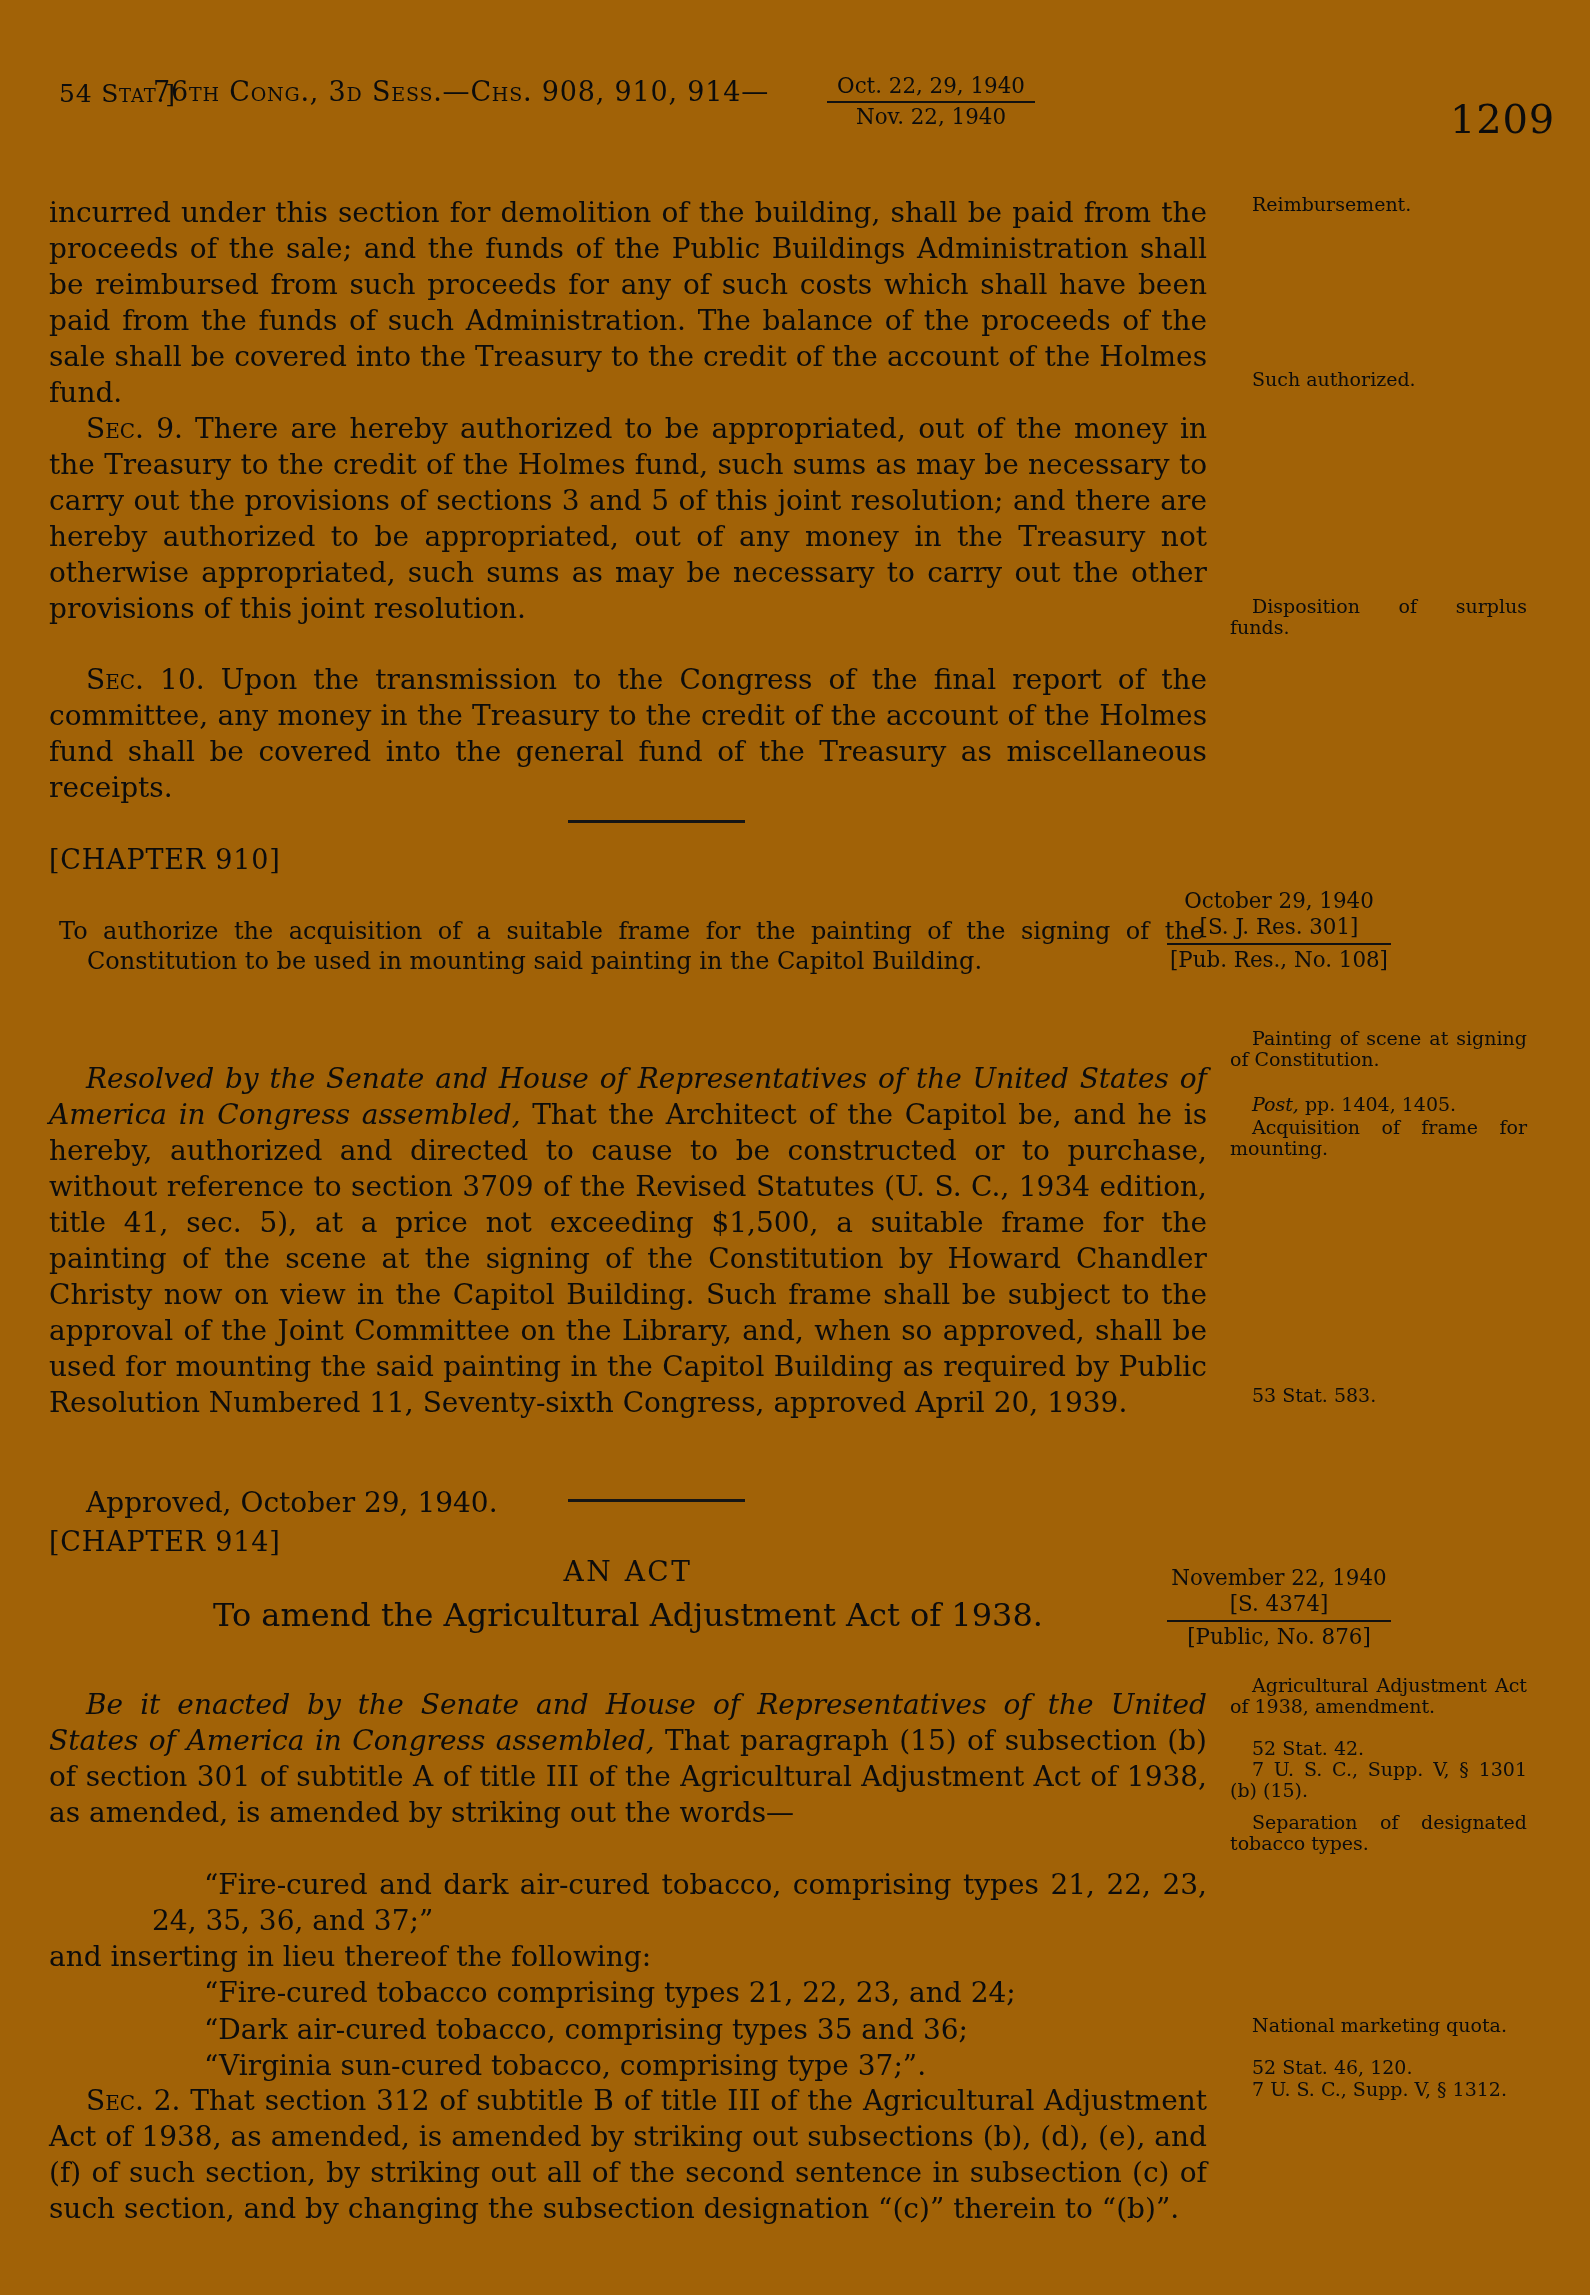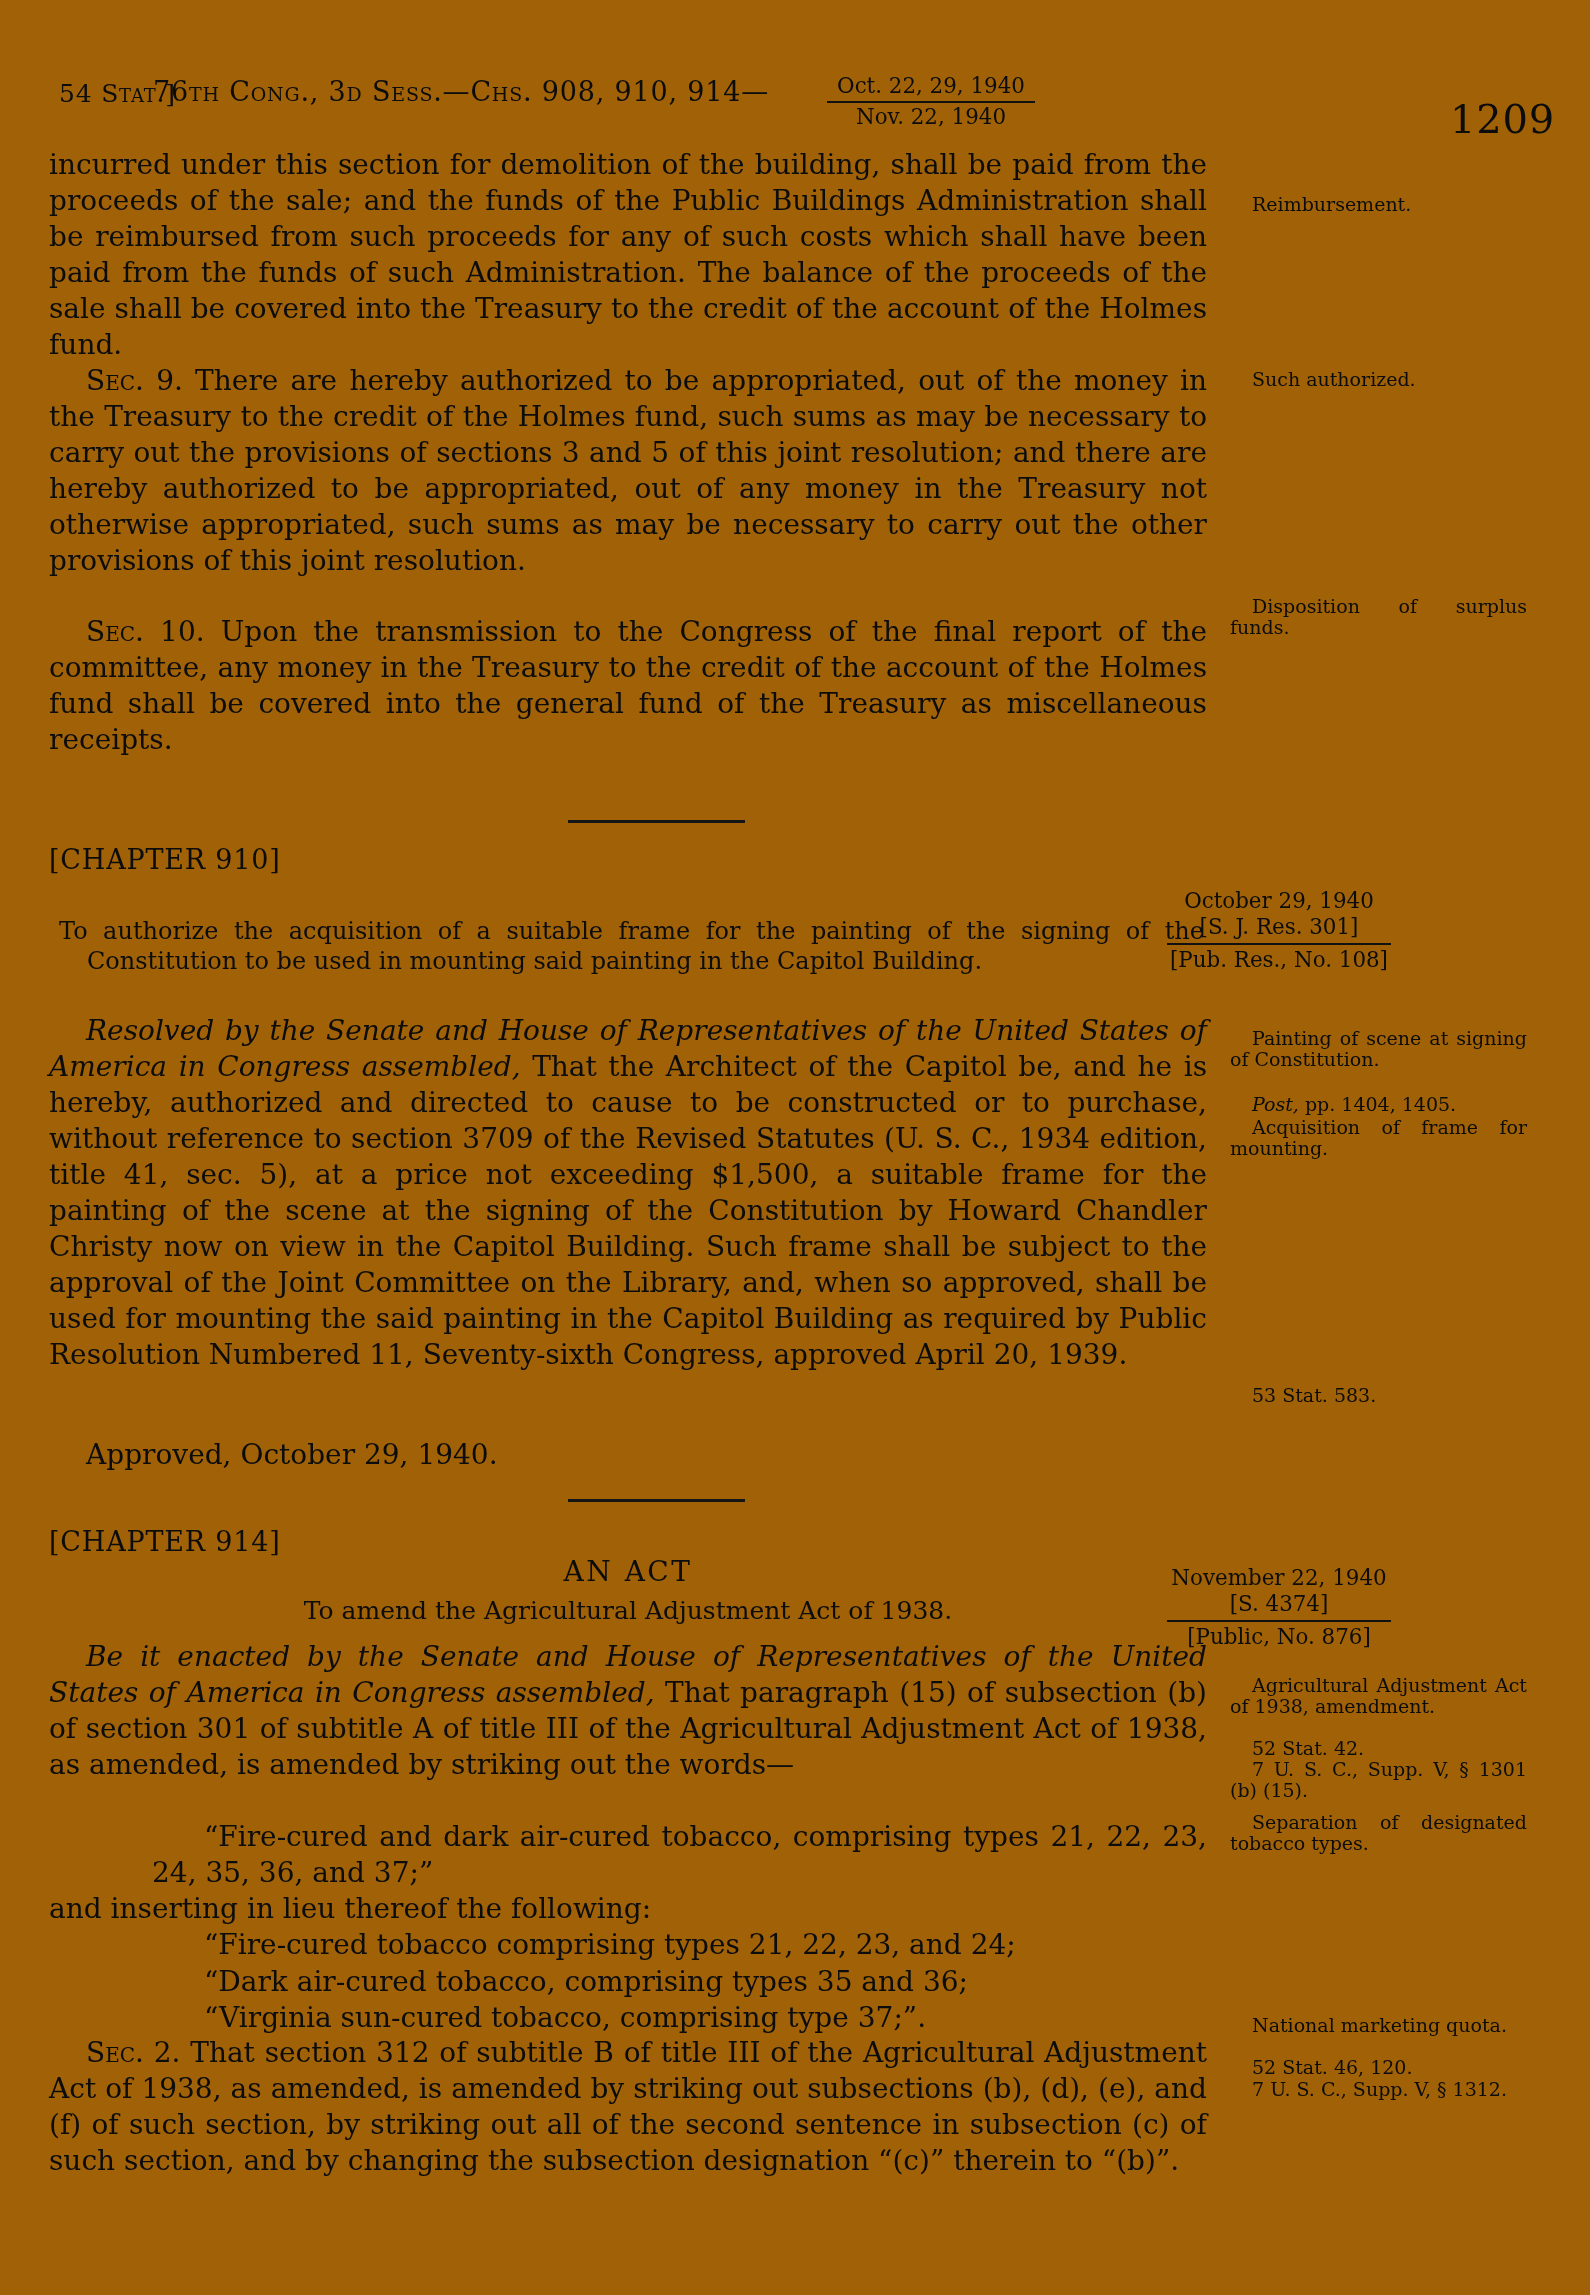--- a/index.html
+++ b/index.html
@@ -8,31 +8,31 @@
 
   
   .hdr-stat{position:absolute;left:59px;top:79px;font-size:25px;font-variant:small-caps;letter-spacing:0.8px;}
   .hdr-congress{position:absolute;left:153px;top:76px;font-size:27px;font-variant:small-caps;letter-spacing:0.8px;white-space:nowrap;}
   .hdr-dates{position:absolute;left:827px;top:72px;width:208px;text-align:center;font-size:21.4px;line-height:28px;}
   .hdr-dates .over{border-bottom:2.5px solid #111;padding-bottom:1px;}
   .hdr-page{position:absolute;right:35px;top:96px;font-size:40px;letter-spacing:0.8px;}
 
   
   .blk{position:absolute;left:49px;width:1158px;font-size:28px;line-height:36px;
-       text-align:justify;}
+       text-align:justify;margin-top:48px;}
   .noj{text-align:left;}
   .indent{text-indent:37px;}
   .sc{font-variant:small-caps;}
   .it{font-style:italic;}
 
   .chapter-label{position:absolute;left:49px;font-size:27px;letter-spacing:0.8px;}
   .doc-type{position:absolute;left:49px;width:1158px;text-align:center;font-size:28px;letter-spacing:2.5px;}
   .act-title{position:absolute;left:59px;width:1145px;font-size:24px;line-height:30px;
              text-align:justify;padding-left:28px;text-indent:-28px;box-sizing:border-box;}
-  .act-title-center{position:absolute;left:49px;width:1158px;text-align:center;font-size:25px;}
+  .act-title-center{position:absolute;left:49px;width:1158px;text-align:center;font-size:32px;}
 
   .quote-hang{padding-left:103px;text-indent:52px;box-sizing:border-box;}
   .quote-line{padding-left:155px;box-sizing:border-box;text-align:left;}
 
   .divider{position:absolute;left:568px;width:177px;height:3.3px;background:#151515;}
 
   
   .mnote{position:absolute;left:1230px;width:297px;font-size:19px;line-height:21px;
          text-indent:22px;text-align:justify;}
   .mdate{position:absolute;left:1167px;width:224px;text-align:center;font-size:21.4px;line-height:26px;}

